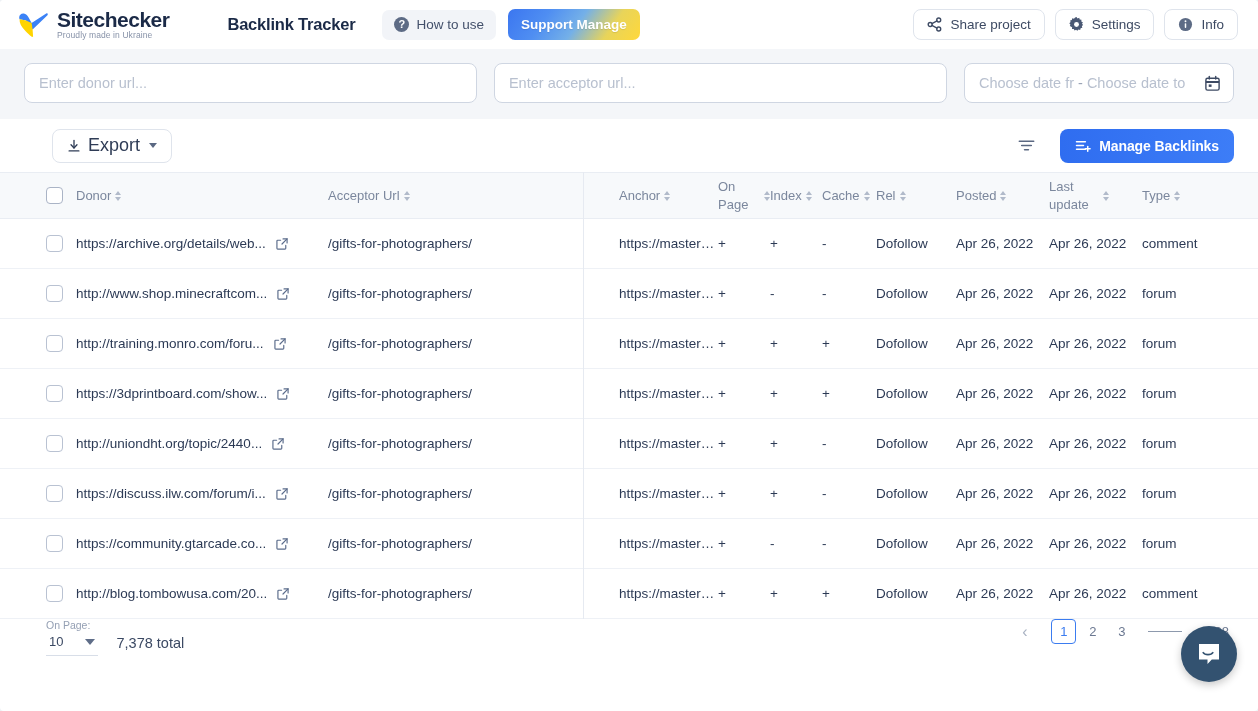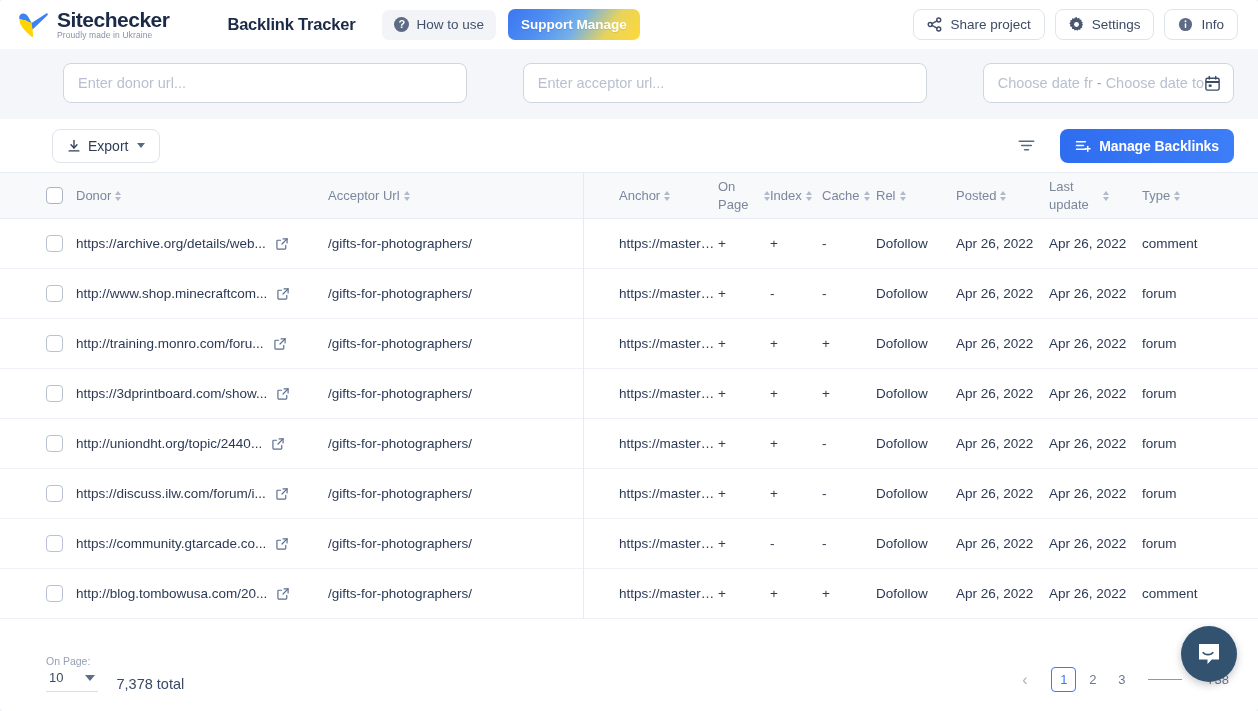--- a/index.html
+++ b/index.html
@@ -73,39 +73,39 @@
   
   .filterbar {
     background: #f4f6f9;
     padding: 14px 24px 16px 24px;
     display: flex; gap: 17px;
   }
   .fi {
     height: 40px; background: #fff;
     border: 1px solid #cfd6e2; border-radius: 8px;
     display: flex; align-items: center; padding: 0 14px;
-    font-size: 14.5px; color: #b8c0cf; margin-left: 39px;
+    font-size: 14.5px; color: #b8c0cf;
   }
   .fi.donor { width: 458px; }
   .fi.acceptor { width: 458px; }
   .fi.date { width: 273px; justify-content: space-between; padding-right: 12px; }
   .date-txt { display: flex; align-items: center; gap: 4px; white-space: nowrap; overflow: hidden; }
   .date-dash { color: #9aa4b6; }
 
   
   .toolbar {
     background: #ffffff;
     height: 53px;
     display: flex; align-items: center;
     padding: 0 24px 0 52px;
   }
   .export-btn {
     height: 34px; display: flex; align-items: center; gap: 7px;
     border: 1px solid #dfe4ec; background: #fff; border-radius: 8px;
-    padding: 0 14px; font-size: 14px; color: #2f3c56; cursor: pointer;
+    padding: 0 14px; font-size: 18px; color: #2f3c56; cursor: pointer;
     font-weight: 500;
   }
   .caret { width: 0; height: 0; border-left: 4.5px solid transparent;
            border-right: 4.5px solid transparent; border-top: 5.5px solid #5a6882; margin-left: 2px; }
   .toolbar-right { margin-left: auto; display: flex; align-items: center; gap: 23px; }
   .filter-icon { cursor: pointer; display: flex; }
   .manage-btn {
     height: 34px; display: flex; align-items: center; gap: 7px;
     background: linear-gradient(90deg, #2f6df0 0%, #3d7df7 100%);
     border-radius: 8px; padding: 0 15px;
@@ -170,21 +170,21 @@
   }
   .sym { color: #2c3a55; }
   .freeze-line {
     position: absolute; top: 0; left: 583px; width: 1px; bottom: 0;
     background: #e6eaf1; pointer-events: none;
   }
 
   
   .footer {
     background: #fff; height: 73px;
-    display: flex; align-items: flex-end; padding: 0 24px 0 46px;
+    display: flex; align-items: flex-start; padding: 0 24px 0 46px;
     position: relative;
   }
   .onpage-grp { display: flex; flex-direction: column; gap: 3px; }
   .onpage-lbl { font-size: 10.5px; color: #95a0b4; }
   .onpage-row { display: flex; align-items: center; gap: 26px; }
   .onpage-sel {
     display: flex; align-items: center; gap: 22px;
     border-bottom: 1px solid #d8dee8; padding: 0 3px 6px 3px;
     font-size: 13px; color: #3b4963; cursor: pointer; min-width: 52px;
   }

